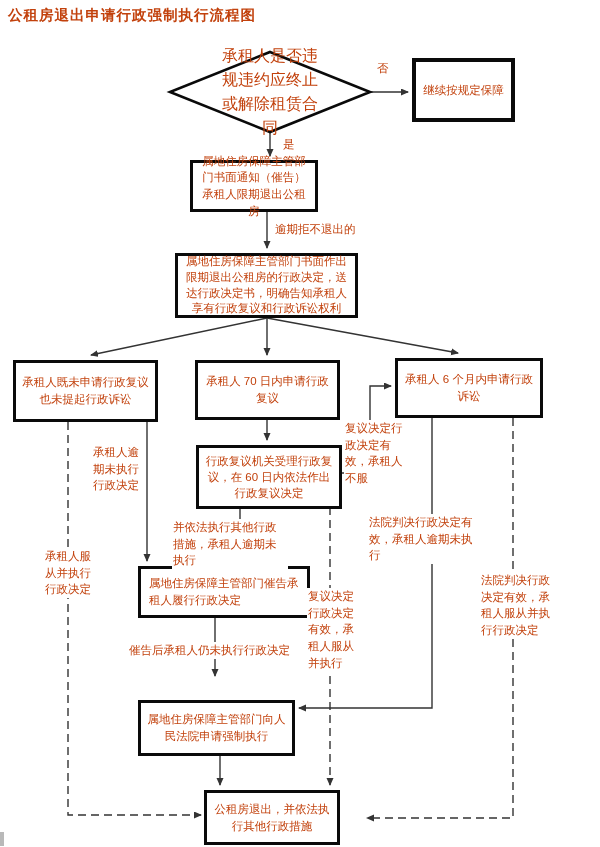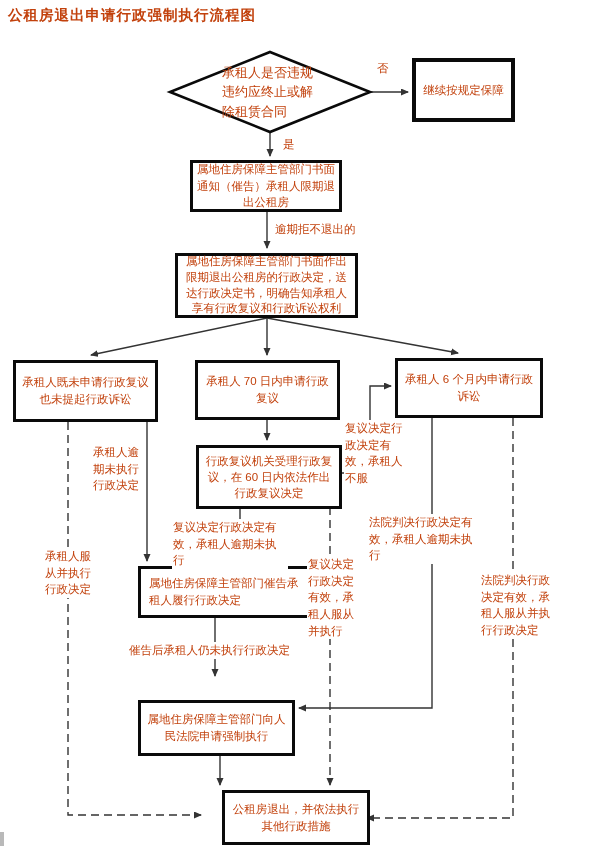--- a/index.html
+++ b/index.html
@@ -15,21 +15,21 @@
   }
   .box{
     position:absolute;border:3px solid #0a0a0a;background:#fff;
     display:flex;align-items:center;justify-content:center;text-align:center;
     font-size:11.5px;line-height:1.45;padding:2px 4px;box-sizing:border-box;
     z-index:3;
   }
   .box.align-left{justify-content:flex-start;text-align:left;padding-left:8px;}
   .diamond-text{
     position:absolute;display:flex;align-items:center;justify-content:center;
-    text-align:left;font-size:13px;line-height:1.5;z-index:3;
+    text-align:center;font-size:16px;line-height:1.5;z-index:3;
   }
   .lbl{
     position:absolute;font-size:11.5px;line-height:1.45;background:#fff;
     z-index:4;padding:0 1px;
   }
   .nowrap{white-space:nowrap;}
   .artifact{
     position:absolute;left:0;top:832px;width:4px;height:14px;background:#b9b9b9;z-index:2;
   }
 </style>
@@ -79,55 +79,55 @@
       <path d="M220,737 V785" marker-end="url(#ah)"></path>
     </g>
 
     <polygon points="270,52 370,92 270,132 170,92" fill="#ffffff" stroke="#0a0a0a" stroke-width="2.6"></polygon>
   </svg>
 
   <div class="diamond-text" style="left:222px;top:60px;width:96px;height:64px;">承租人是否违规违约应终止或解除租赁合同</div>
 
   <div class="box" style="left:412px;top:58px;width:103px;height:64px;border-width:4px;">继续按规定保障</div>
 
-  <div class="box" style="left:190px;top:160px;width:152px;height:52px;">属地住房保障主管部门书面通知（催告）承租人限期退出公租房</div>
+  <div class="box" style="left:190px;top:160px;width:128px;height:52px;">属地住房保障主管部门书面通知（催告）承租人限期退出公租房</div>
 
   <div class="box" style="left:175px;top:253px;width:183px;height:65px;line-height:1.35;">属地住房保障主管部门书面作出限期退出公租房的行政决定，送达行政决定书，明确告知承租人享有行政复议和行政诉讼权利</div>
 
   <div class="box" style="left:13px;top:360px;width:145px;height:62px;">承租人既未申请行政复议也未提起行政诉讼</div>
 
   <div class="box" style="left:195px;top:360px;width:145px;height:60px;">承租人 70 日内申请行政复议</div>
 
   <div class="box" style="left:395px;top:358px;width:148px;height:60px;">承租人 6 个月内申请行政诉讼</div>
 
   <div class="box" style="left:196px;top:445px;width:146px;height:64px;line-height:1.4;">行政复议机关受理行政复议，在 60 日内依法作出行政复议决定</div>
 
   <div class="box align-left" style="left:138px;top:566px;width:172px;height:52px;">属地住房保障主管部门催告承租人履行行政决定</div>
 
   <div class="box" style="left:138px;top:700px;width:157px;height:56px;">属地住房保障主管部门向人民法院申请强制执行</div>
 
-  <div class="box" style="left:204px;top:790px;width:148px;height:55px;margin-left:18px;">公租房退出，并依法执行其他行政措施</div>
+  <div class="box" style="left:204px;top:790px;width:136px;height:55px;">公租房退出，并依法执行其他行政措施</div>
 
   <div class="lbl nowrap" style="left:376px;top:60px;">否</div>
 
   <div class="lbl nowrap" style="left:282px;top:136px;">是</div>
 
   <div class="lbl nowrap" style="left:274px;top:221px;text-align:center;">逾期拒不退出的</div>
 
   <div class="lbl" style="left:92px;top:444px;width:52px;">承租人逾期未执行行政决定</div>
 
   <div class="lbl" style="left:44px;top:548px;width:52px;">承租人服从并执行行政决定</div>
 
   <div class="lbl" style="left:344px;top:420px;width:68px;">复议决定行政决定有效，承租人不服</div>
 
-  <div class="lbl" style="left:172px;top:519px;width:114px;">复议决定行政决定有效，承租人逾期未执行</div>
+  <div class="lbl" style="left:172px;top:519px;width:114px;">并依法执行其他行政措施，承租人逾期未执行</div>
 
   <div class="lbl" style="left:368px;top:514px;width:114px;">法院判决行政决定有效，承租人逾期未执行</div>
 
-  <div class="lbl" style="left:307px;top:556px;width:54px;">复议决定行政决定有效，承租人服从并执行</div>
+  <div class="lbl" style="left:307px;top:588px;width:54px;">复议决定行政决定有效，承租人服从并执行</div>
 
   <div class="lbl" style="left:480px;top:572px;width:76px;">法院判决行政决定有效，承租人服从并执行行政决定</div>
 
   <div class="lbl nowrap" style="left:128px;top:642px;text-align:right;">催告后承租人仍未执行行政决定</div>
 
   <div class="artifact"></div>
 
 </div>
 
 </body></html>

